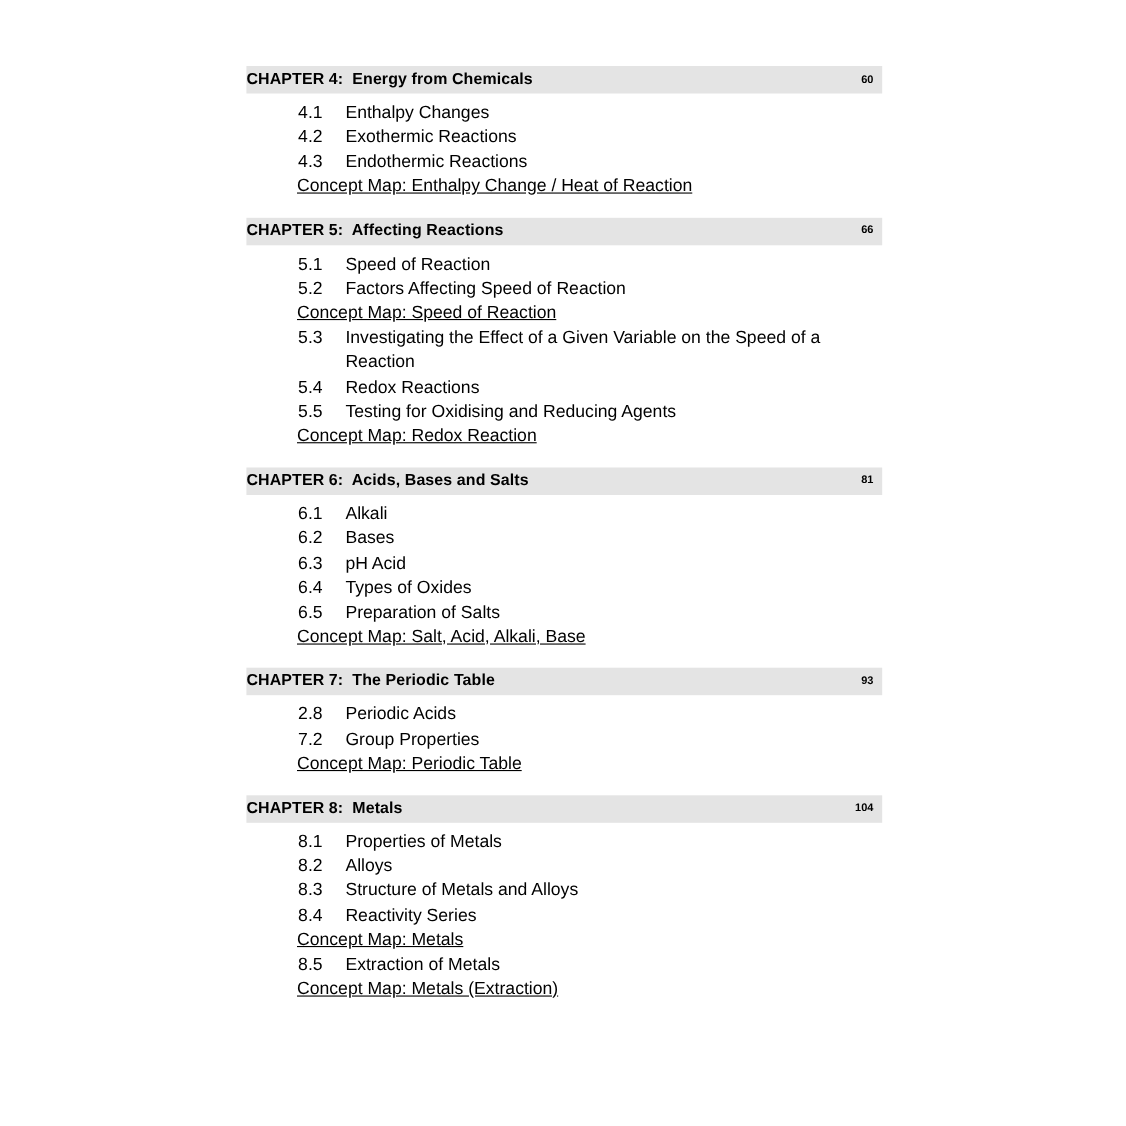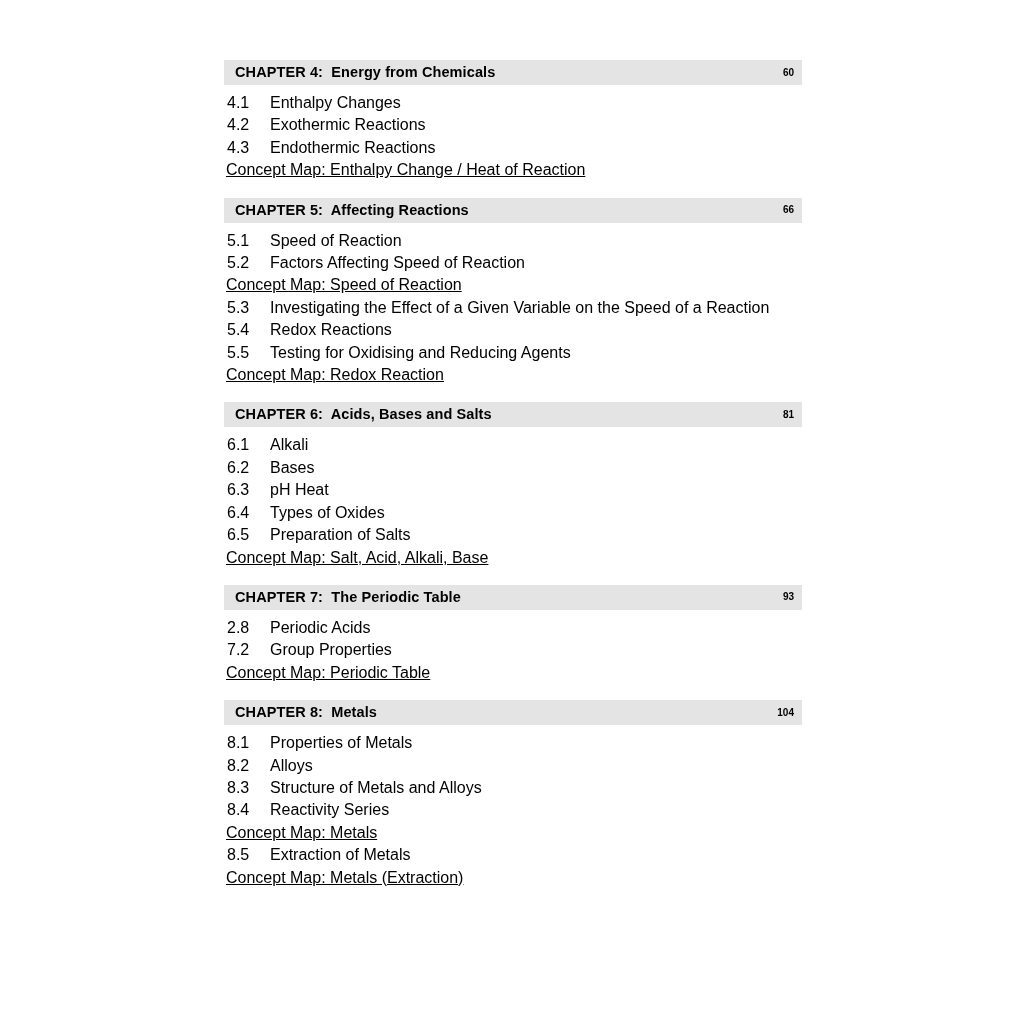--- a/index.html
+++ b/index.html
@@ -22,21 +22,21 @@
     width: 578px;
   }
   .chapter-block {
     margin-bottom: 16px;
   }
   .chapter-header {
     background: #e4e4e4;
     display: flex;
     align-items: center;
     justify-content: space-between;
-    padding: 4px 8px 5px 11px;
+    padding: 4px 8px 5px 0;
     box-sizing: border-box;
     width: 100%;
   }
   .chapter-title {
     font-size: 14.5px;
     font-weight: bold;
     letter-spacing: 0.1px;
     white-space: pre;
   }
   .chapter-page {
@@ -44,20 +44,21 @@
     font-weight: bold;
   }
   .entries {
     padding-top: 7px;
   }
   .entry {
     display: flex;
     font-size: 16px;
     line-height: 22.4px;
     padding-left: 0px;
+    margin-left: 44px;
   }
   .entry .num {
     width: 46px;
     flex: 0 0 46px;
     padding-left: 3px;
     box-sizing: border-box;
   }
   .entry .txt {
     flex: 1 1 auto;
     padding-right: 30px;
@@ -138,21 +139,21 @@
         <div class="entry">
           <span class="num">6.1</span>
           <span class="txt">Alkali</span>
         </div>
         <div class="entry">
           <span class="num">6.2</span>
           <span class="txt">Bases</span>
         </div>
         <div class="entry">
           <span class="num">6.3</span>
-          <span class="txt">pH Heat</span>
+          <span class="txt">pH Acid</span>
         </div>
         <div class="entry">
           <span class="num">6.4</span>
           <span class="txt">Types of Oxides</span>
         </div>
         <div class="entry">
           <span class="num">6.5</span>
           <span class="txt">Preparation of Salts</span>
         </div>
         <div class="entry concept">

